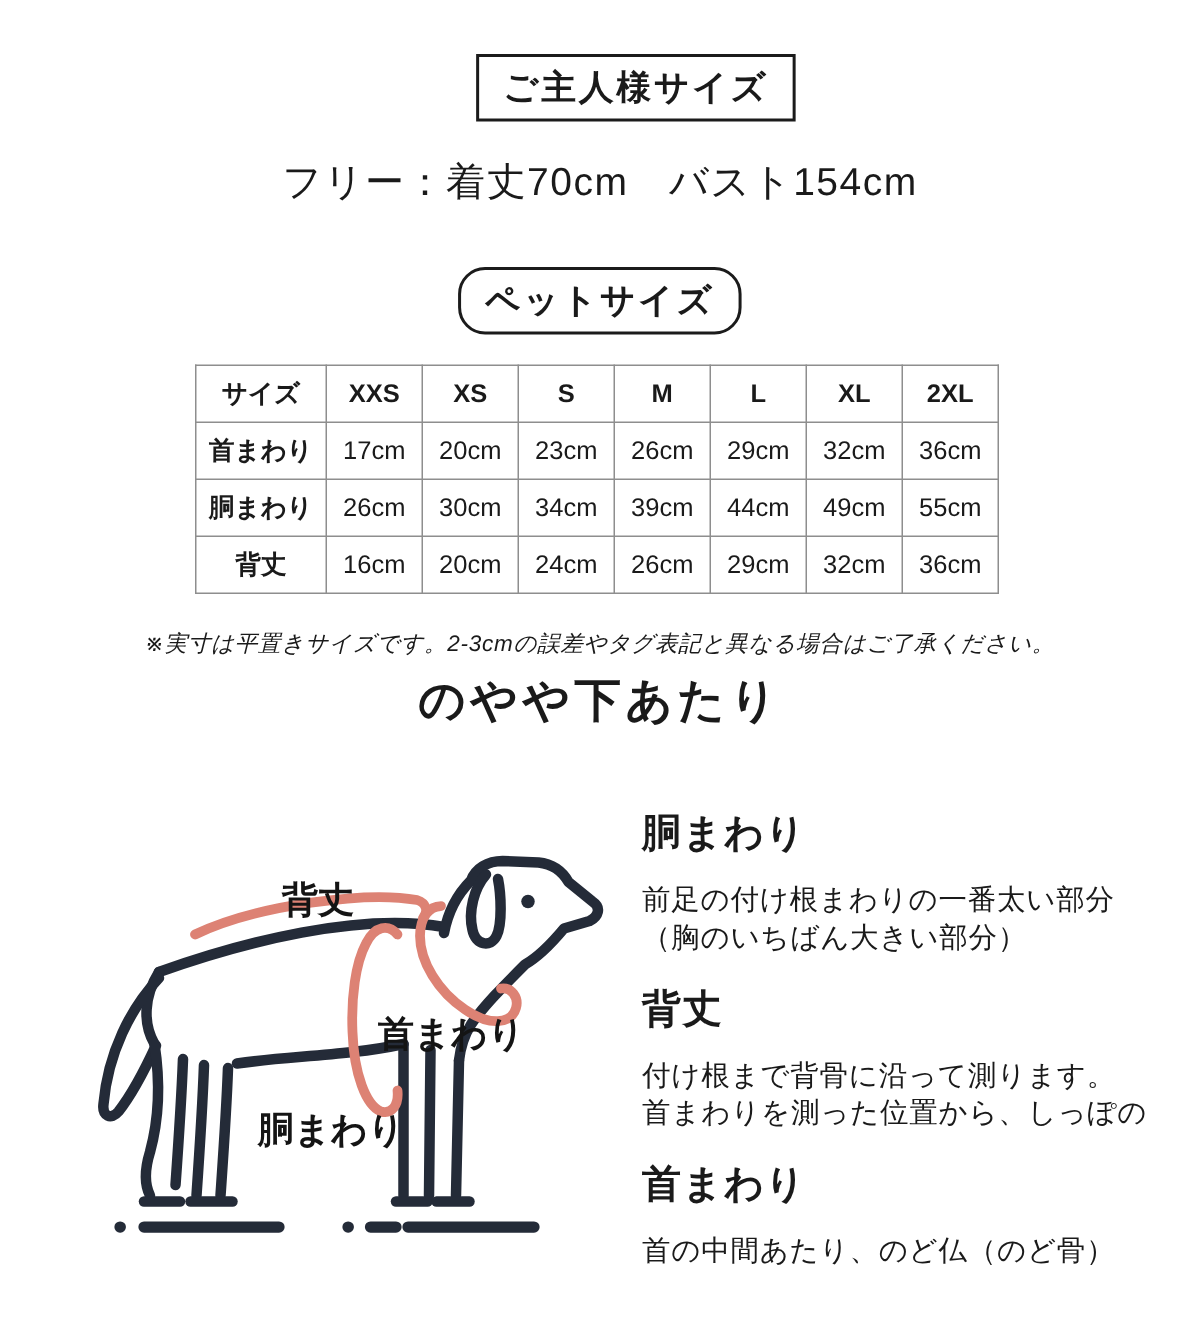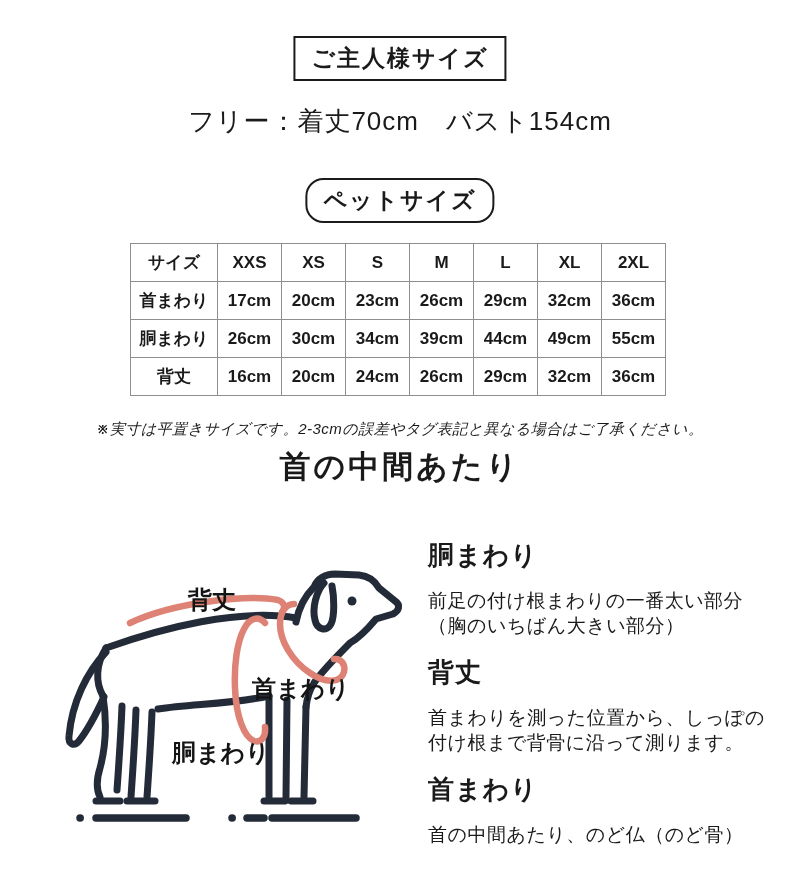--- a/index.html
+++ b/index.html
@@ -5,35 +5,35 @@
   html,body{margin:0;padding:0;background:#ffffff;}
   body{font-family:"Liberation Sans","DejaVu Sans",sans-serif;color:#1a1a1a;}
   .page{position:relative;width:800px;height:885px;background:#ffffff;overflow:hidden;}
 
   .title-box{
     position:absolute;left:50%;transform:translateX(-50%);
     border:2px solid #1b1b1b;background:#fff;
     padding:5px 16px;font-size:23px;font-weight:600;letter-spacing:2px;
     white-space:nowrap;
   }
-  .title-box.owner{top:36px;}
+  .title-box.owner{top:36px;margin-left:24px;}
   .title-box.pet{top:178px;border-radius:18px;}
 
   .free-line{
     position:absolute;top:104px;left:0;width:100%;
     text-align:center;font-size:26px;font-weight:400;letter-spacing:1px;
   }
 
   table.size-table{
     position:absolute;top:243px;left:130px;
     border-collapse:collapse;table-layout:fixed;
   }
   table.size-table th,table.size-table td{
     border:1.5px solid #8e8e8e;height:37px;padding:0;
-    text-align:center;vertical-align:middle;font-size:17px;font-weight:700;
+    text-align:center;vertical-align:middle;font-size:17px;font-weight:400;
     background:#fff;
   }
   table.size-table th{font-weight:600;font-size:17px;}
   table.size-table .col-label{width:86px;}
   table.size-table .col-size{width:63px;}
 
   .note{
     position:absolute;top:420px;left:0;width:100%;
     text-align:center;font-size:15px;letter-spacing:0.5px;font-style:italic;
   }
@@ -106,21 +106,21 @@
       <td>26cm</td>
       <td>29cm</td>
       <td>32cm</td>
       <td>36cm</td>
     </tr>
   </tbody>
     </table>
 
   <div class="note">※実寸は平置きサイズです。2-3cmの誤差やタグ表記と異なる場合はご了承ください。</div>
 
-  <h2 class="measure-title">首の中間あたり</h2>
+  <h2 class="measure-title">のやや下あたり</h2>
 
   <svg class="dog" width="380" height="300" viewBox="0 0 380 300" aria-hidden="true">
     <g fill="none" stroke="#242b38" stroke-width="7" stroke-linecap="round" stroke-linejoin="round">
 
       <path d="M 236,78 C 180,68 102,88 46,108"></path>
 
       <path d="M 46,108 C 36,124 35,142 43,156"></path>
 
       <path d="M 46,112 C 27,132 12,162 9,196 C 8,204 14,207 19,201 C 30,187 38,170 44,157"></path>
 
@@ -162,22 +162,22 @@
   </svg>
 
   <div class="guide">
     <h3>胴まわり</h3>
     <div class="gp">
       <span class="ln">前足の付け根まわりの一番太い部分</span>
       <span class="ln">（胸のいちばん大きい部分）</span>
     </div>
     <h3>背丈</h3>
     <div class="gp">
+      <span class="ln">付け根まで背骨に沿って測ります。</span>
       <span class="ln">首まわりを測った位置から、しっぽの</span>
-      <span class="ln">付け根まで背骨に沿って測ります。</span>
     </div>
     <h3>首まわり</h3>
     <div class="gp">
       <span class="ln">首の中間あたり、のど仏（のど骨）</span>
     </div>
   </div>
 
 </div>
 
 </body></html>

